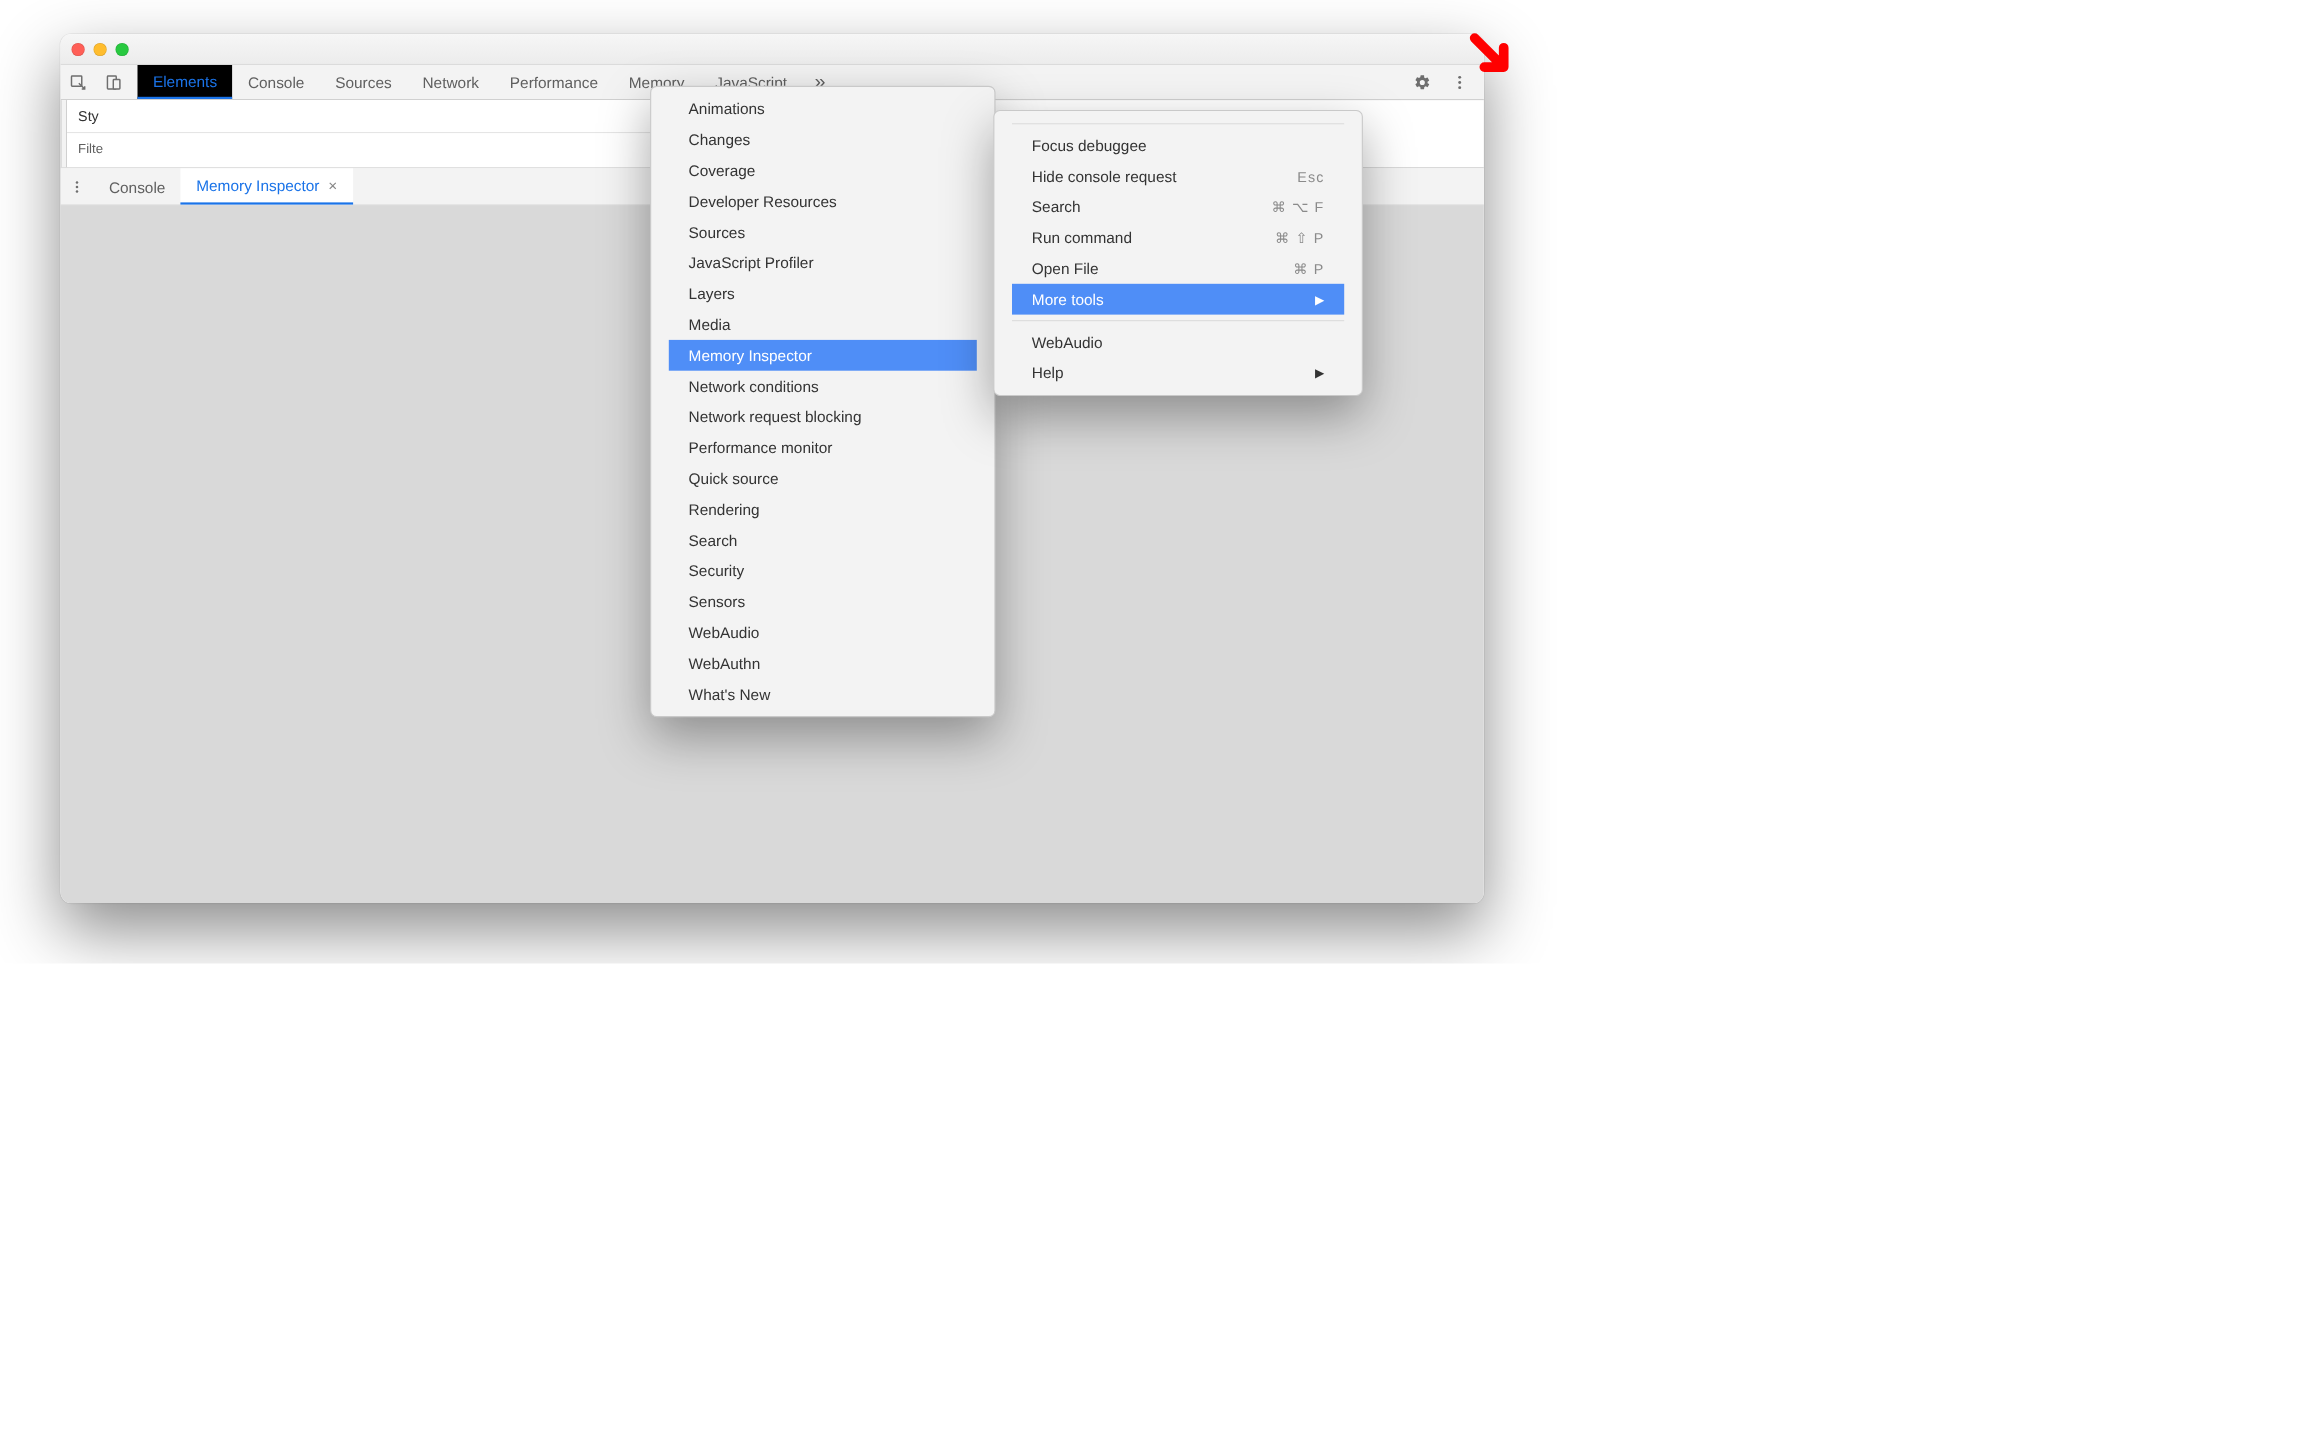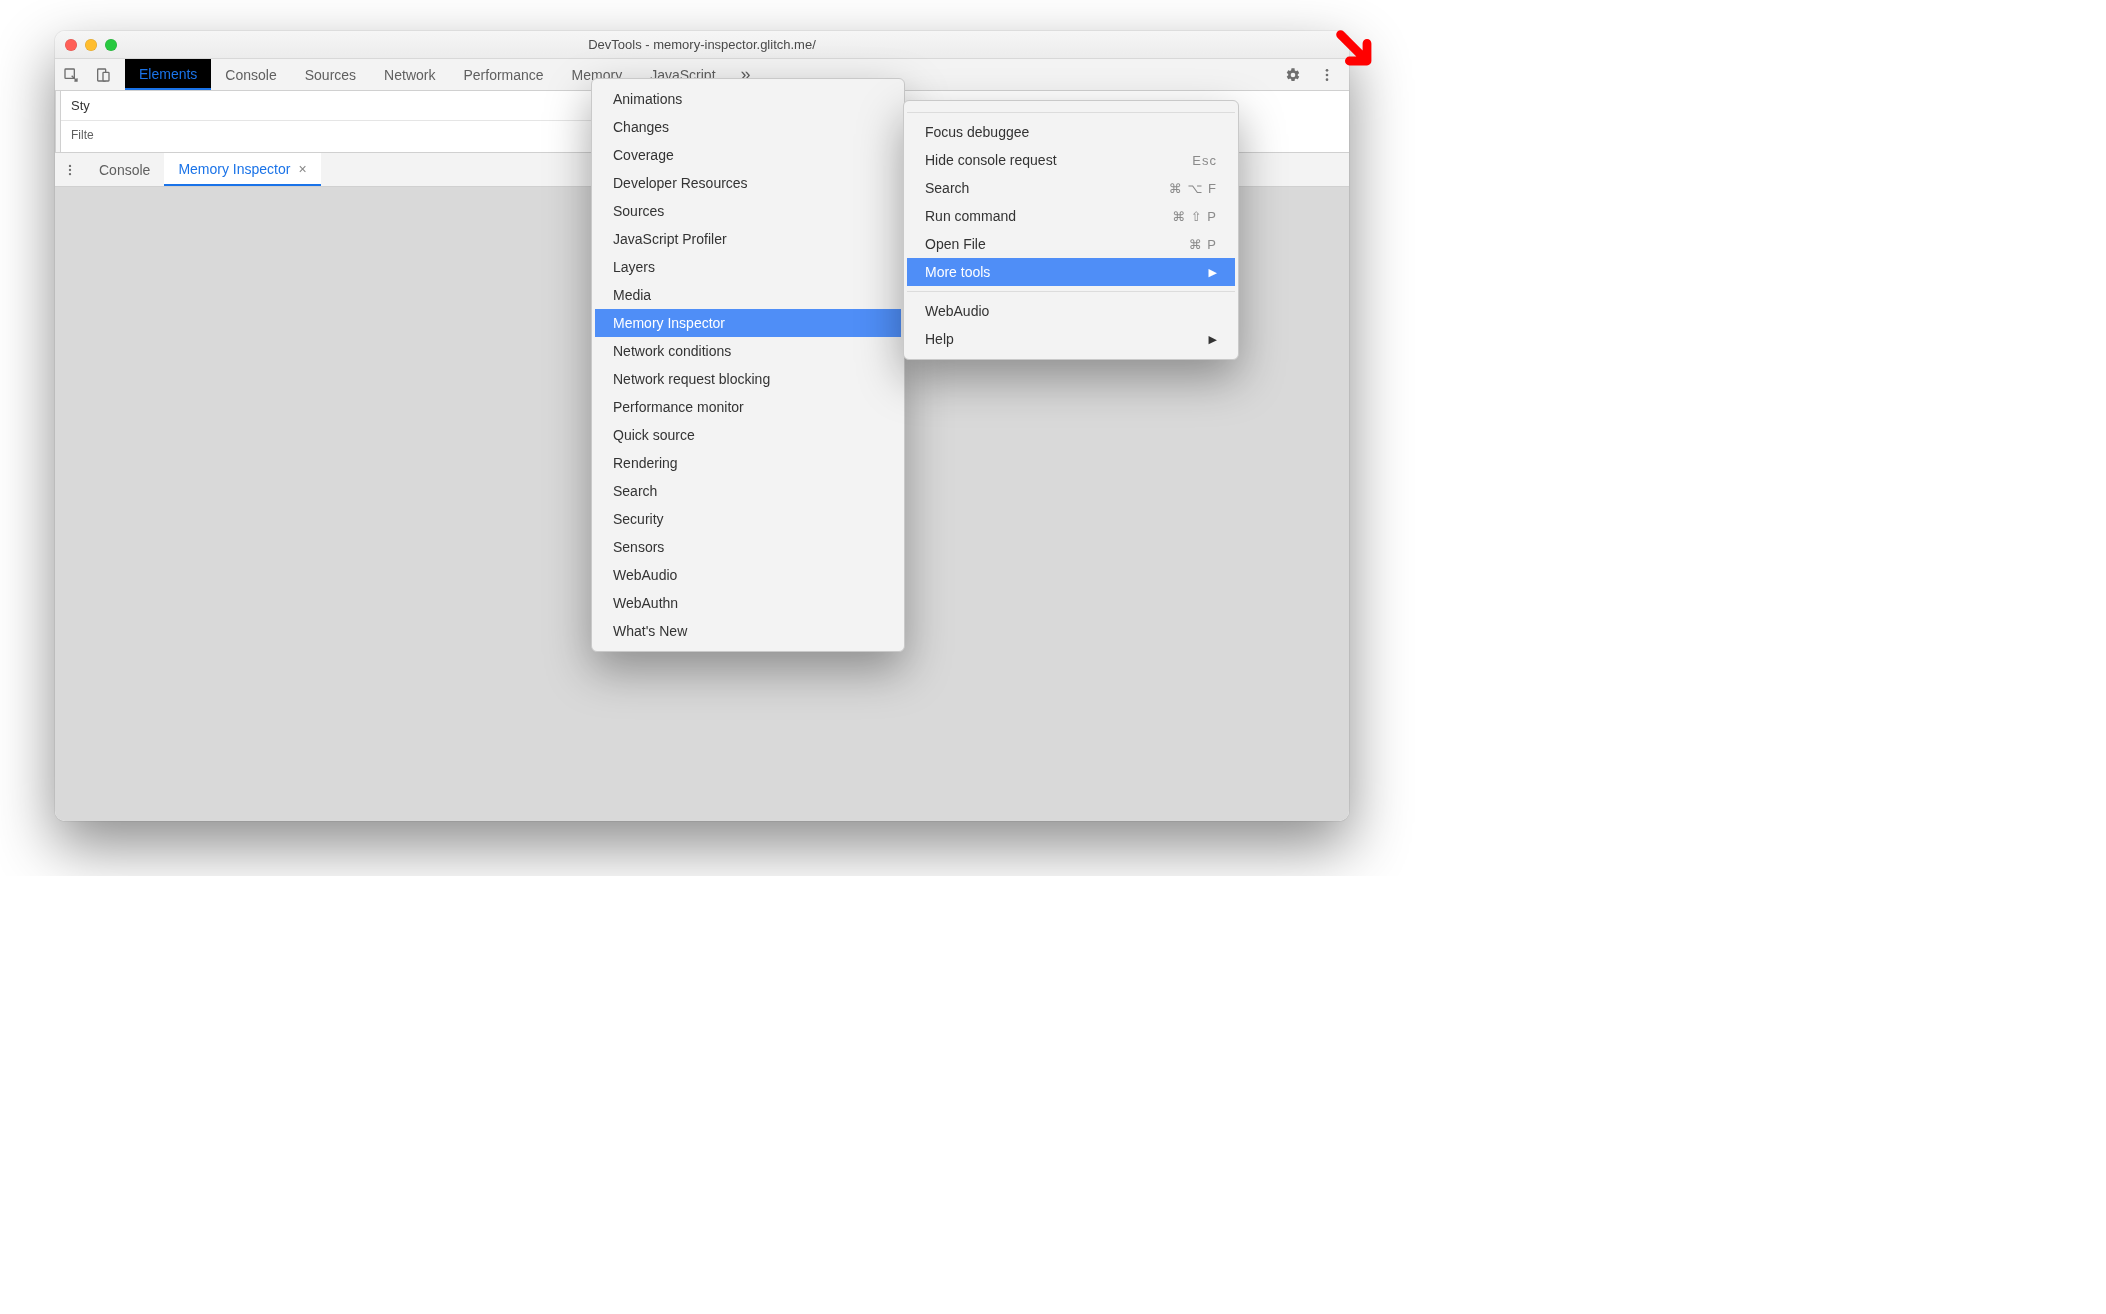--- a/index.html
+++ b/index.html
@@ -77,21 +77,21 @@
   .dtab.active { color:#1a73e8; border-bottom:2px solid #1a73e8; background:#fff;}
   .dtab .close { margin-left:8px; font-size:14px; color:#888;}
   .drawer-body { flex:1; background:#d9d9d9; display:flex; align-items:flex-start; justify-content:center; padding-top:110px; color:#6e6e6e; font-size:14px;}
   
   .menu {
     position:absolute;
     background:#f3f3f3;
     border:1px solid #c9c9c9;
     border-radius:6px;
     box-shadow:0 18px 45px rgba(0,0,0,.35);
-    padding:6px 3px;
+    padding:6px 16px;
     font-size:14px;
     color:#333;
     text-align:right;
   }
   .mi { height:28px; display:flex; align-items:center; padding:0 18px; white-space:nowrap; justify-content:space-between; gap:30px;}
   .mi.hl { background:#4f8ef7; color:#fff;}
   .mi .chev { font-size:11px; }
   .mi.hl .chev { color:#fff;}
   .msep { height:1px; background:#dcdcdc; margin:5px 0;}
   .shortcut { color:#8a8a8a; font-size:13px; letter-spacing:1px;}
@@ -118,21 +118,20 @@
 
 <div class="viewport">
   <div class="window">
 
     <div class="titlebar">
       <div class="traffic">
         <div class="dot red"></div>
         <div class="dot yellow"></div>
         <div class="dot green"></div>
       </div>
-      <div class="title">DevTools - memory-inspector.glitch.me/</div>
     </div>
 
     <div class="tabstrip">
       <div class="ts-iconbtn">
         <svg viewBox="0 0 24 24" fill="none" stroke="currentColor" stroke-width="2">
           <rect x="3" y="3" width="14" height="14" rx="1"></rect>
           <path d="M13 13 L21 21 M17 21 L21 21 L21 17"></path>
         </svg>
       </div>
       <div class="ts-iconbtn">

